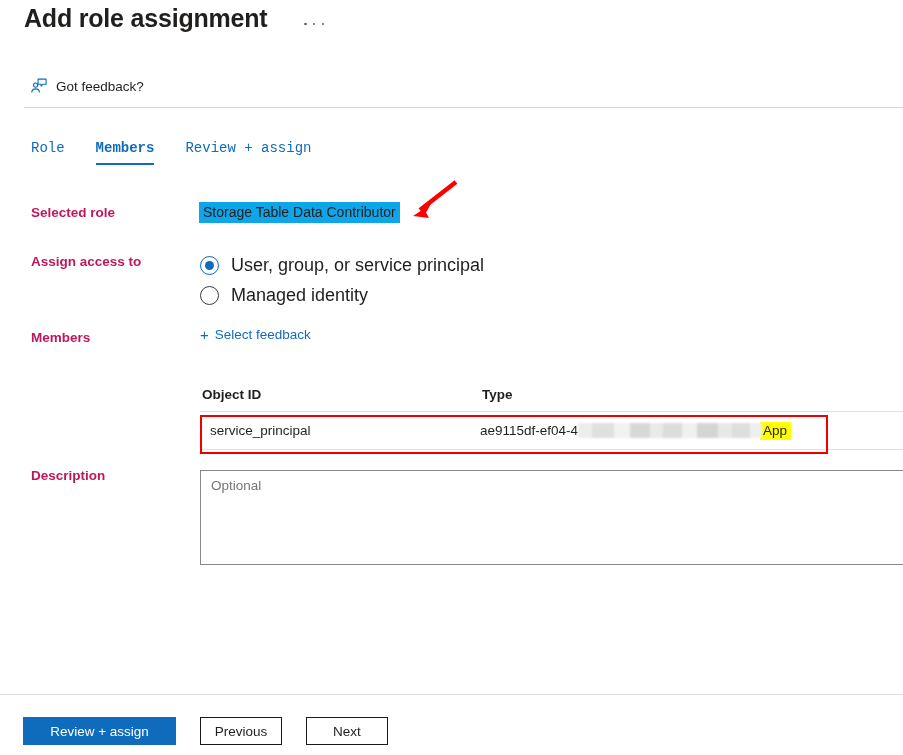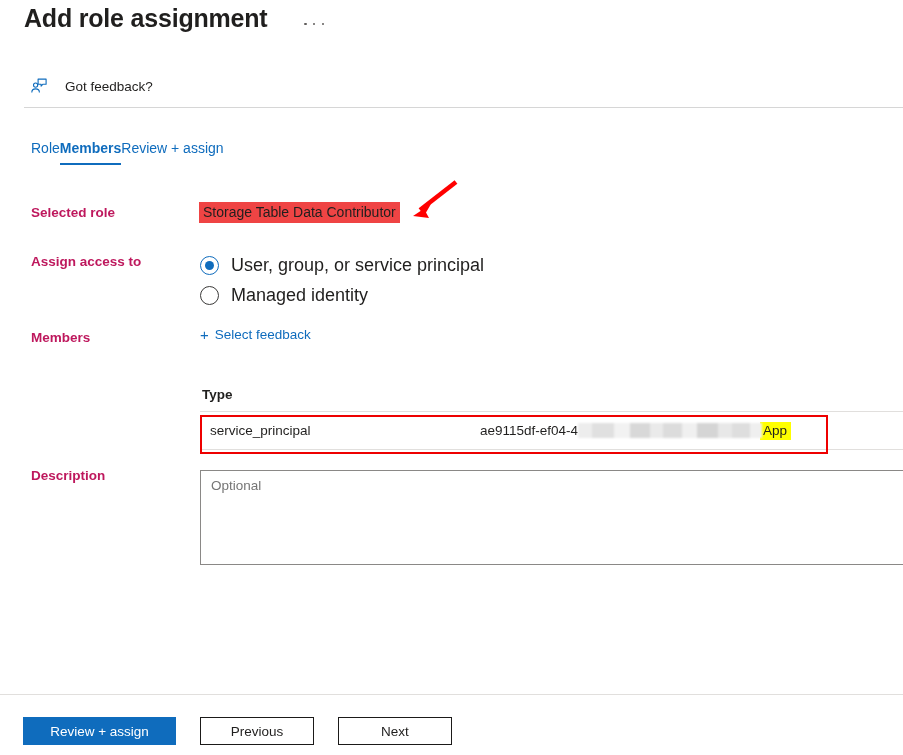--- a/index.html
+++ b/index.html
@@ -47,21 +47,21 @@
     background: #605e5c;
     border-radius: 50%;
   }
 
   .feedback-row {
     position: absolute;
     left: 30px;
     top: 77px;
     display: flex;
     align-items: center;
-    gap: 17px;
+    gap: 8px;
     cursor: pointer;
   }
   .feedback-icon { width: 18px; height: 18px; display: block; }
   .feedback-label {
     font-size: 13.5px;
     color: #201f1e;
     white-space: nowrap;
   }
 
   .header-divider {
@@ -73,20 +73,22 @@
     background: #d6d6d6;
   }
 
   
   .tabs {
     position: absolute;
     left: 31px;
     top: 140px;
     display: flex;
     align-items: flex-start;
+    gap: 31px;
+    font-family: Liberation Mono, monospace;
   }
   .tab {
     position: relative;
     font-size: 14px;
     color: #0f6cbd;
     cursor: pointer;
     padding-bottom: 9px;
     white-space: nowrap;
   }
   .tab.active {
@@ -112,21 +114,21 @@
     color: #be185d;
     white-space: nowrap;
   }
 
   .role-value {
     position: absolute;
     left: 199px;
     top: 202px;
     font-size: 14px;
     color: #201f1e;
-    background: #ef4444;
+    background: #0ea5e9;
     padding: 2px 4px 3px 4px;
     white-space: nowrap;
   }
 
   .arrow-annotation {
     position: absolute;
     left: 404px;
     top: 178px;
     width: 58px;
     height: 44px;
@@ -308,21 +310,21 @@
   .btn-primary {
     background: #0f6cbd;
     color: #ffffff;
     border: 1px solid #0f6cbd;
     width: 153px;
   }
   .btn-secondary {
     background: #ffffff;
     color: #201f1e;
     border: 1px solid #1b1a19;
-    width: 114px;
+    width: 82px;
   }
 </style>
 </head>
 <body>
 
 <div class="page-title">Add role assignment</div>
 
 <div class="more-menu">
   <i></i>
     <i></i>
@@ -371,20 +373,21 @@
 
 <div class="field-label" style="top:330px;">Members</div>
 
 <div class="select-members">
   <span class="plus-icon">+</span>
   <span>Select feedback</span>
 </div>
 
 <div class="members-table">
   <div class="mt-head">
+    <div class="col-object">Object ID</div>
     <div class="col-type">Type</div>
   </div>
   <div class="mt-row">
     <div class="col-name">service_principal</div>
     <div class="col-object">
       <span class="objectid-wrap">
         <span class="objectid-visible">ae9115df-ef04-4</span>
         <span class="redaction">
           <span style="width:14px;background:#ededed;"></span>
           <span style="width:22px;background:#e0e0e0;"></span>

